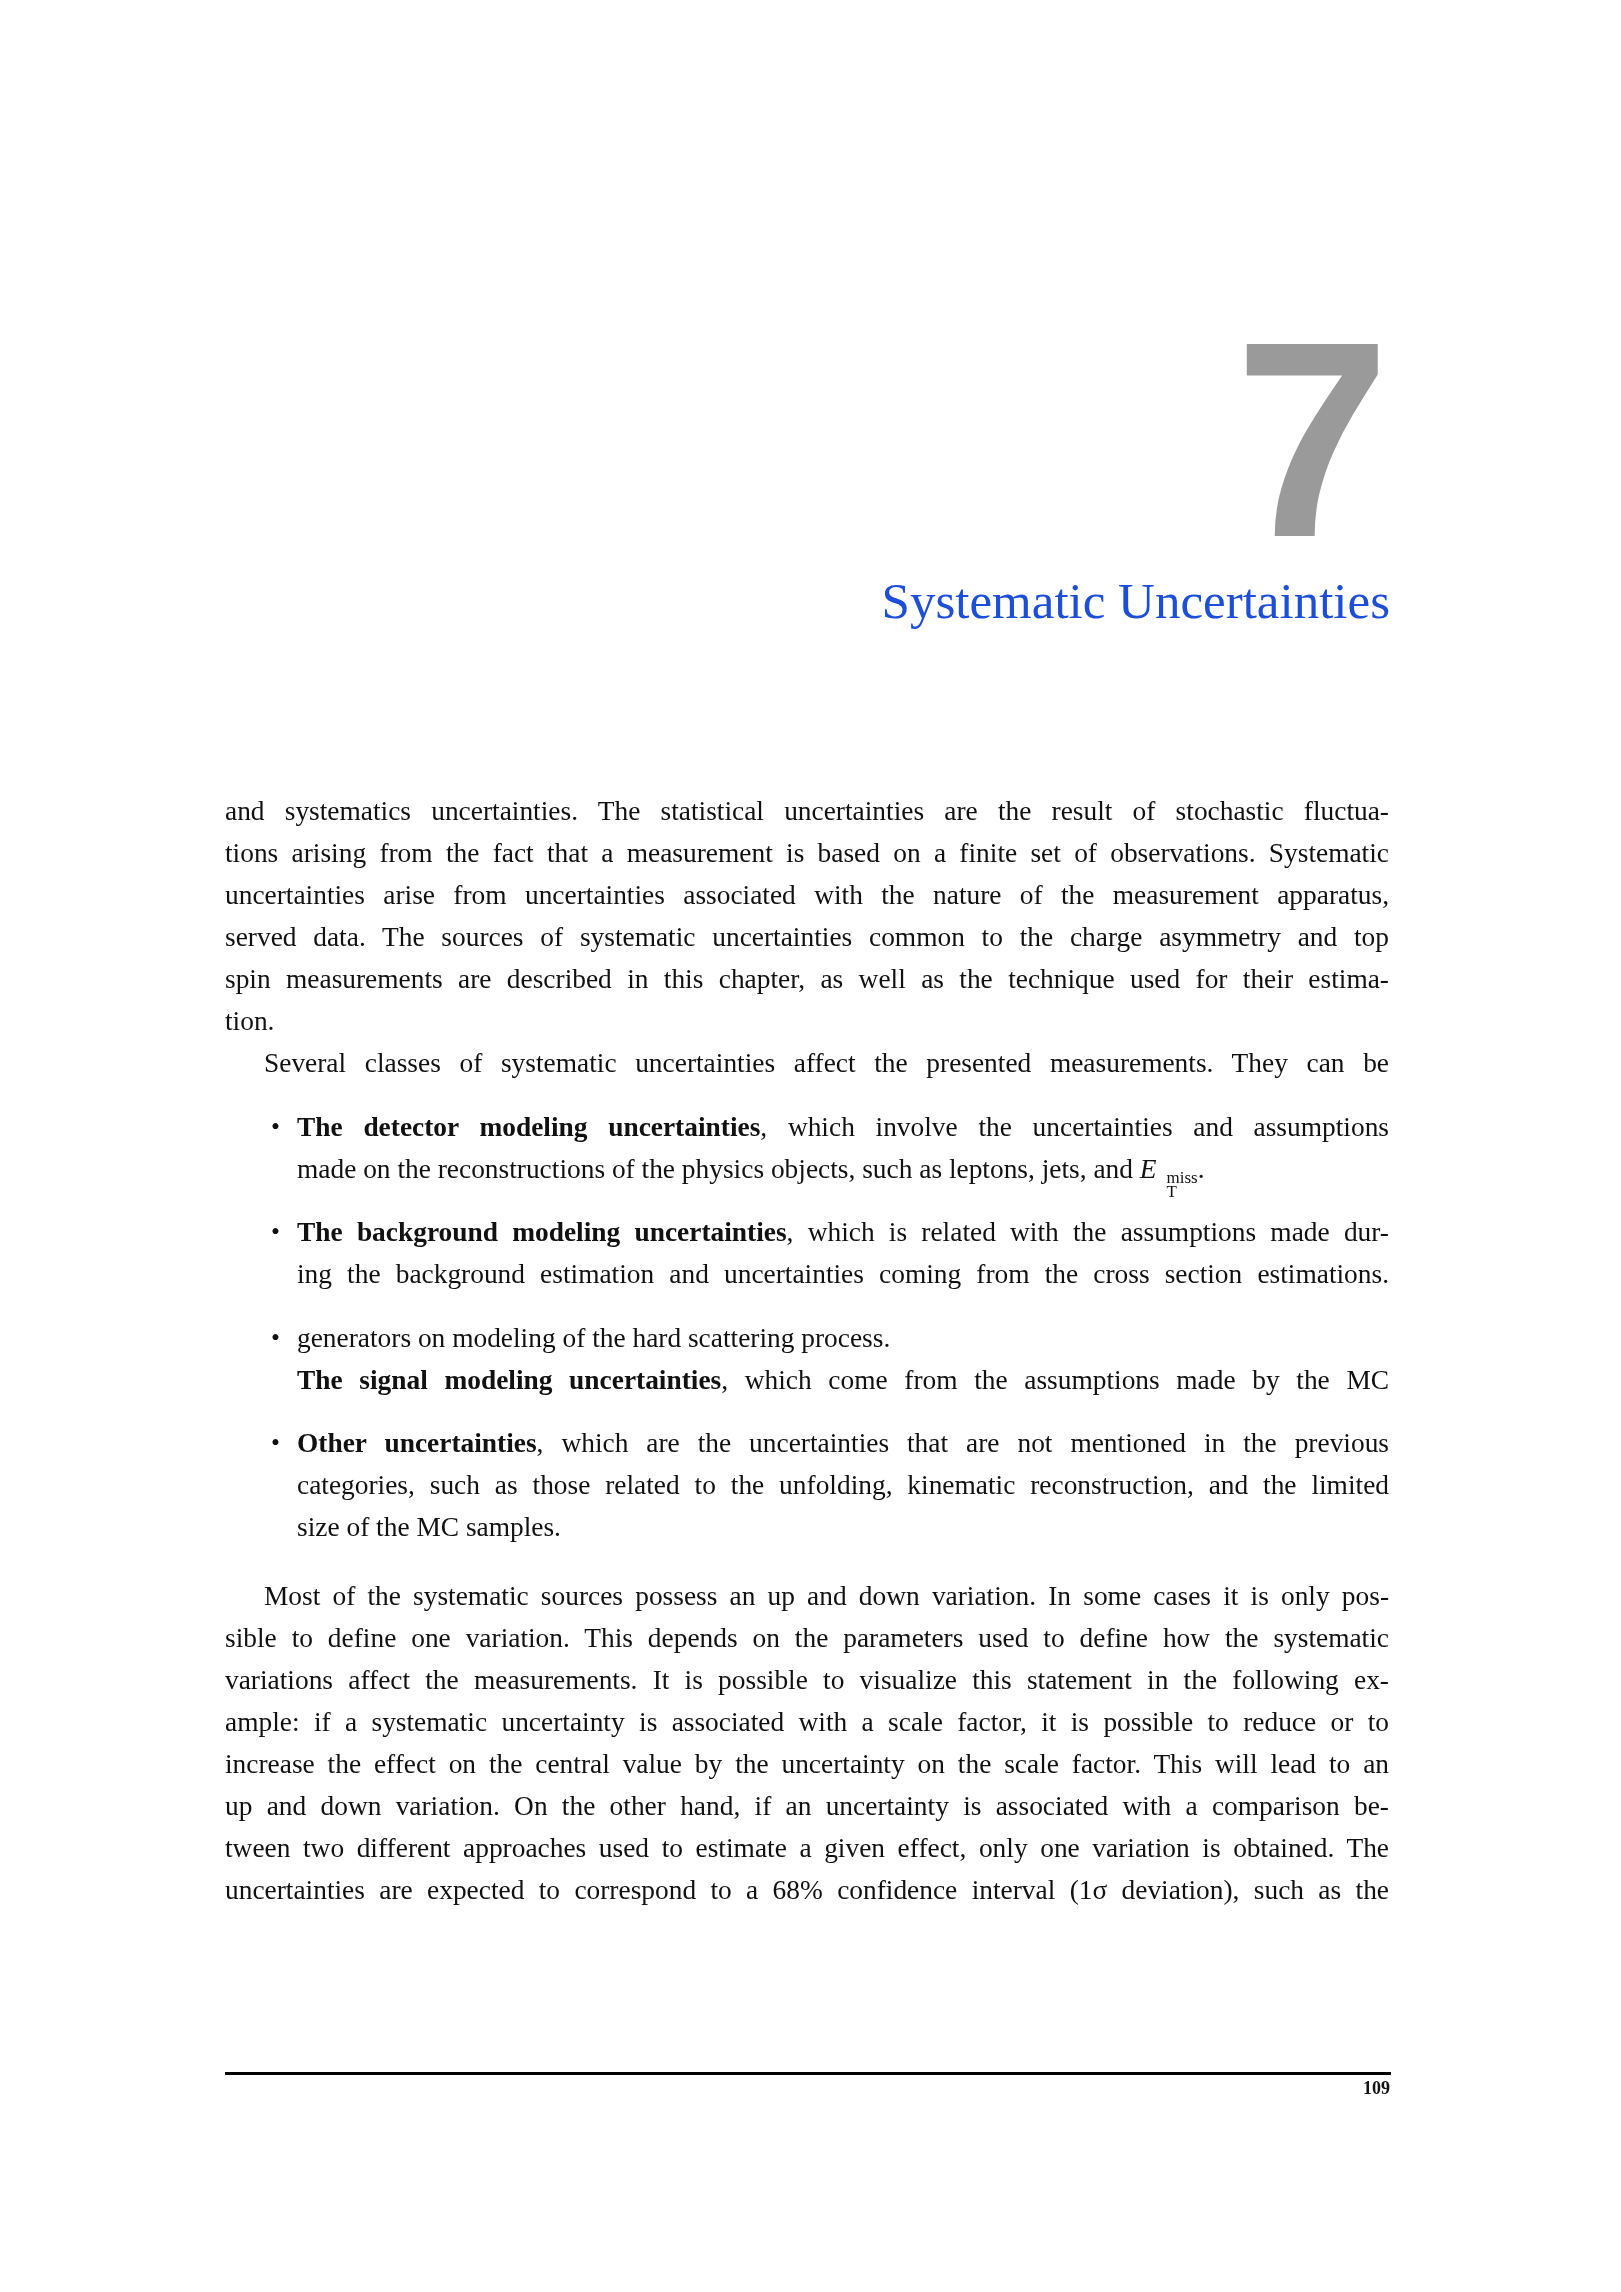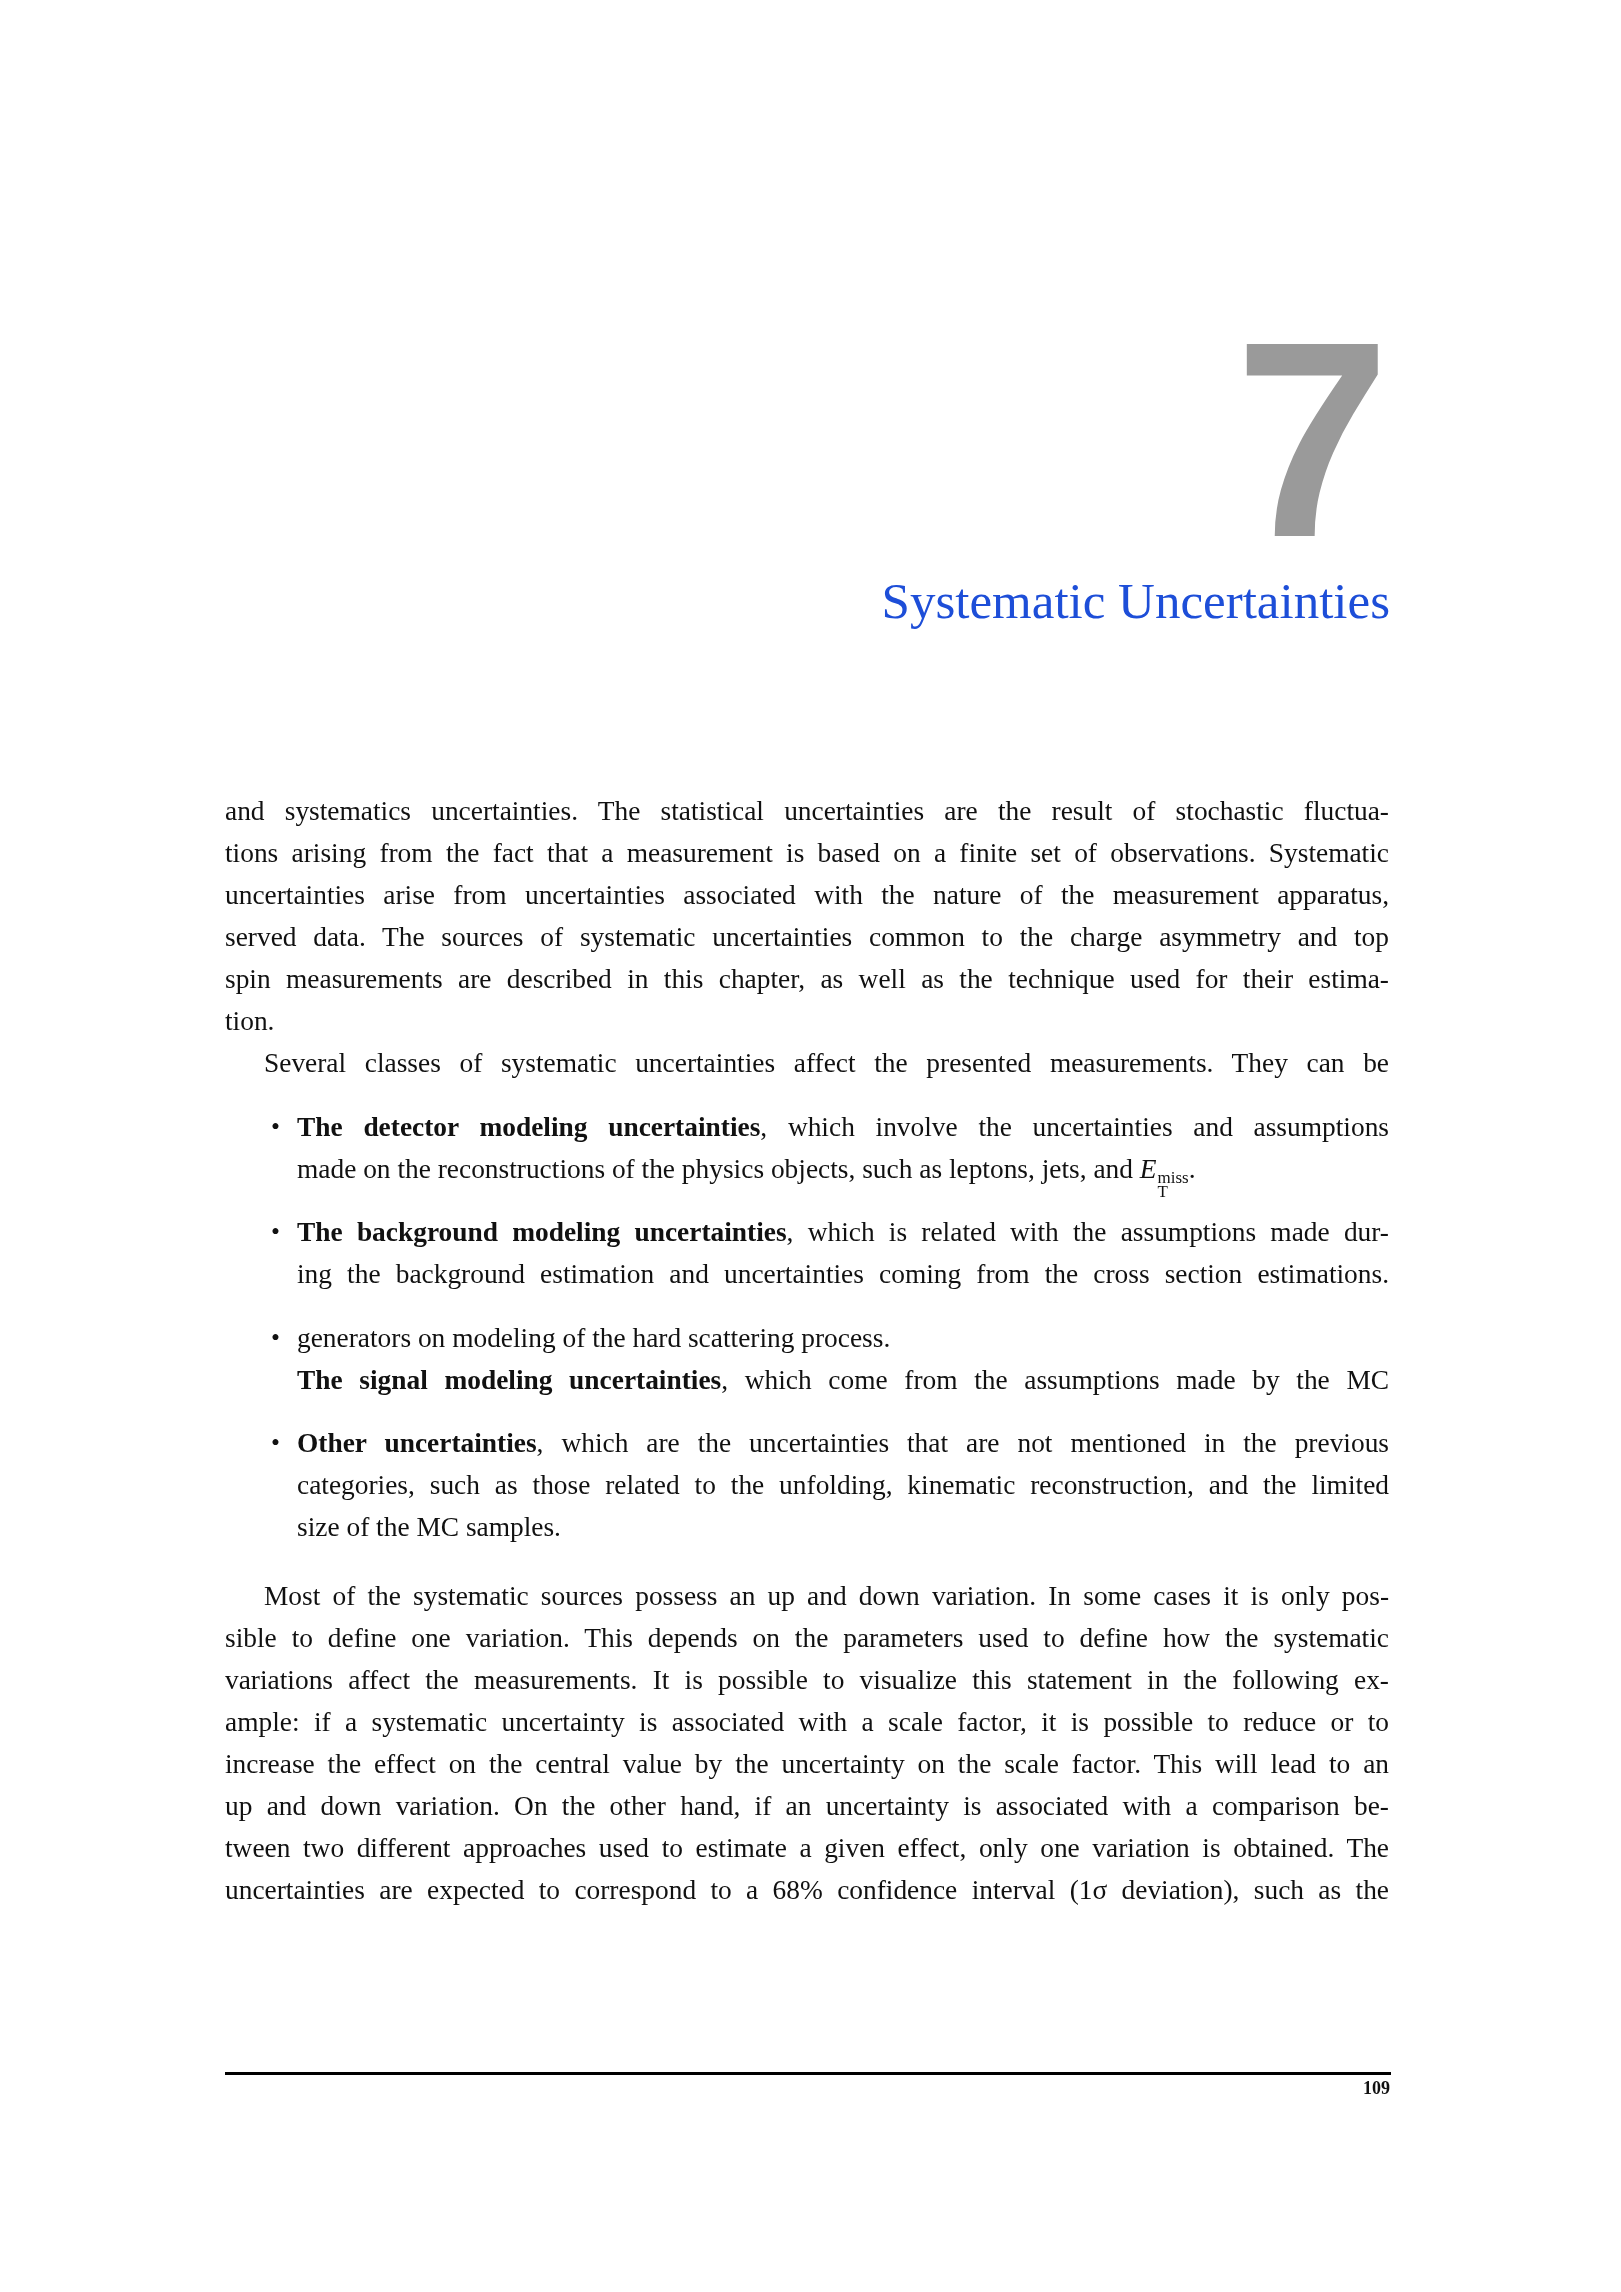--- a/index.html
+++ b/index.html
@@ -54,21 +54,21 @@
   .i{}
   .etm{white-space:nowrap;}
   .etm .etm-e{font-style:italic;}
   .etm .etm-stack{
     display:inline-flex;
     flex-direction:column;
     align-items:flex-start;
     font-size:0.62em;
     line-height:0.82;
     vertical-align:-0.34em;
-    margin-left:1px;
+    margin-left:10px;
   }
   .footer-rule{
     position:absolute;
     left:225px;top:2072px;
     width:1166px;height:2.9px;
     background:#000;
   }
   .pagenum{
     position:absolute;
     right:231px;top:2076px;

